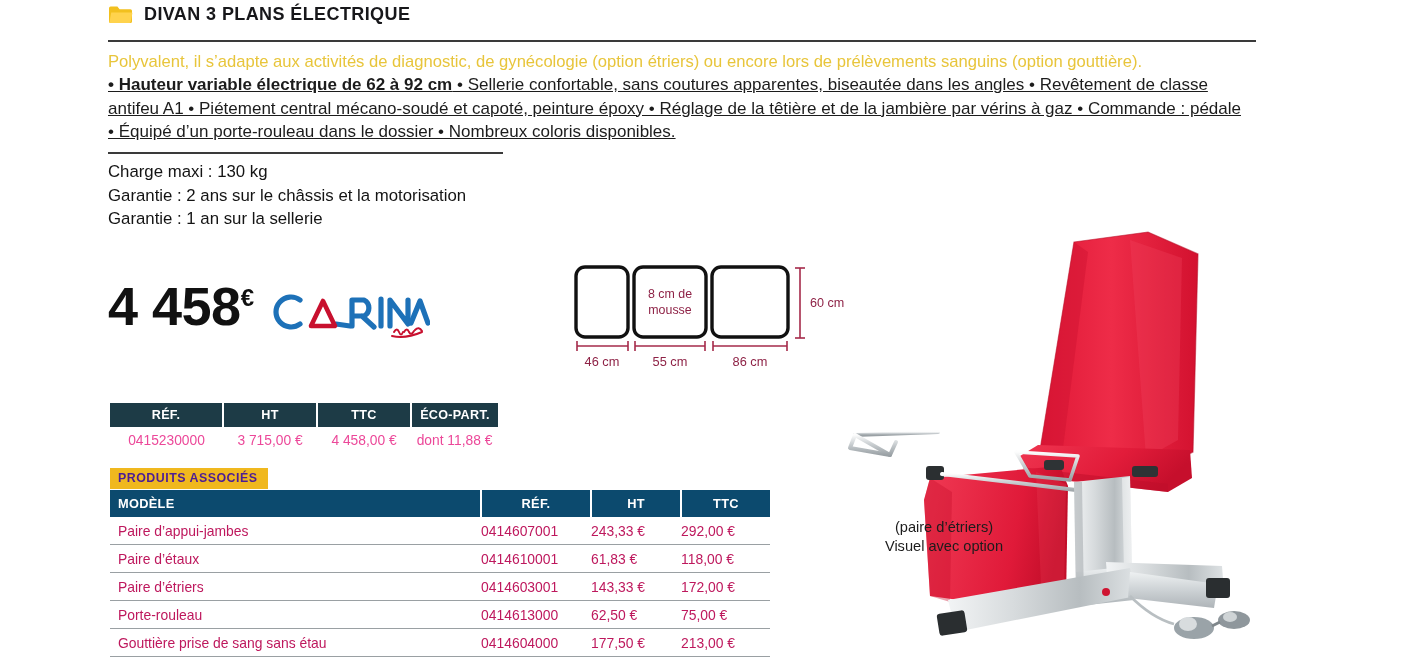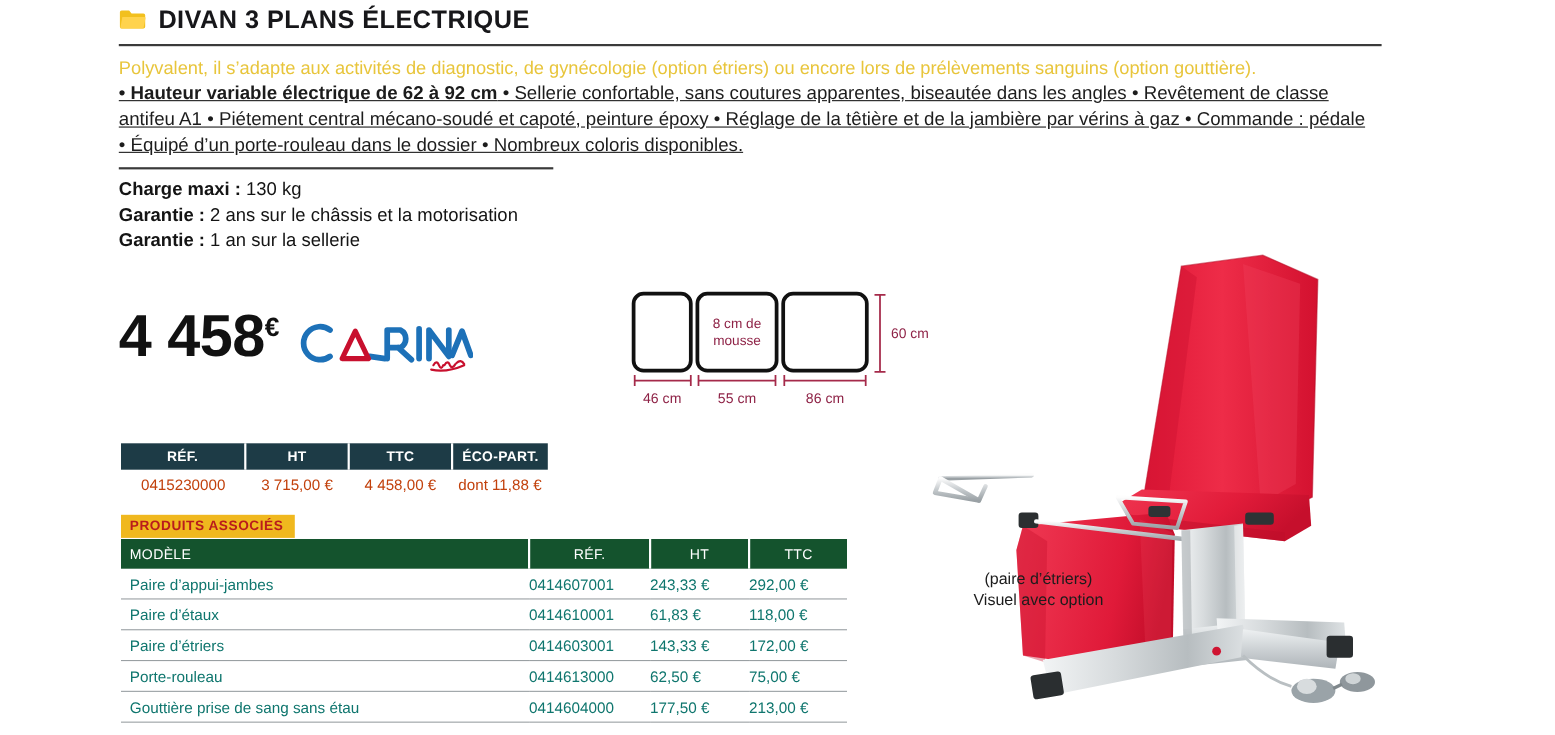--- a/index.html
+++ b/index.html
@@ -27,21 +27,21 @@
   
   .title-row {
     position: absolute;
     left: 108px; top: 4px;
     display: flex;
     align-items: center;
     gap: 10px;
   }
   .folder-icon { width: 26px; height: 20px; display: block; }
   .page-title {
-    font-size: 23px;
+    font-size: 18px;
     font-weight: 600;
     letter-spacing: 0.4px;
     color: #17171a;
     white-space: nowrap;
     text-align: center;
   }
   .title-rule {
     position: absolute;
     left: 108px; top: 40px;
     width: 1148px; height: 2px;
@@ -76,21 +76,21 @@
     width: 395px; height: 2px;
     background: #3a3a3a;
   }
   .specs {
     position: absolute;
     left: 108px; top: 160px;
     font-size: 16.8px;
     line-height: 23.5px;
     color: #141414;
   }
-  .specs .lbl { font-weight: 700; }
+  .specs .lbl { font-weight: 400; }
 
   
   .price-row {
     position: absolute;
     left: 108px; top: 278px;
     display: flex;
     align-items: flex-start;
     gap: 16px;
   }
   .price {
@@ -129,59 +129,59 @@
     font-weight: 700;
     letter-spacing: 0.3px;
     padding: 5px 0 5px 0;
     border-right: 2px solid #ffffff;
     text-align: center;
   }
   .price-table th:last-child { border-right: none; }
   .price-table td {
     padding: 6px 0 4px 0;
     text-align: center;
-    color: #c2410c;
+    color: #ec4899;
     font-size: 13.8px;
   }
 
   .assoc-badge {
     position: absolute;
     left: 110px; top: 468px;
     background: #f0b81e;
-    color: #b91c1c;
+    color: #4c1d95;
     font-size: 12.4px;
     font-weight: 600;
     letter-spacing: 0.5px;
     padding: 3px 10px 4px 8px;
   }
   .assoc-table {
     position: absolute;
     left: 110px; top: 490px;
     border-collapse: collapse;
     font-size: 13.8px;
   }
   .assoc-table th {
-    background: #14532d;
+    background: #0c4a6e;
     color: #ffffff;
     font-size: 12.8px;
-    font-weight: 400;
+    font-weight: 700;
     letter-spacing: 0.3px;
     padding: 6px 0;
     border-right: 2px solid #ffffff;
     text-align: center;
   }
   .assoc-table th.model-head {
     text-align: left;
     padding-left: 8px;
   }
   .assoc-table th:last-child { border-right: none; }
   .assoc-table td {
     padding: 6px 0 5px 0;
     border-bottom: 1px solid #9aa0a3;
-    color: #0f766e;
+    color: #be185d;
     font-size: 13.9px;
   }
   .assoc-table td.model-cell {
     text-align: left;
     padding-left: 8px;
   }
   .assoc-table td.num { }
   .assoc-table tr:last-child td { border-bottom: 1px solid #9aa0a3; }
 
   

